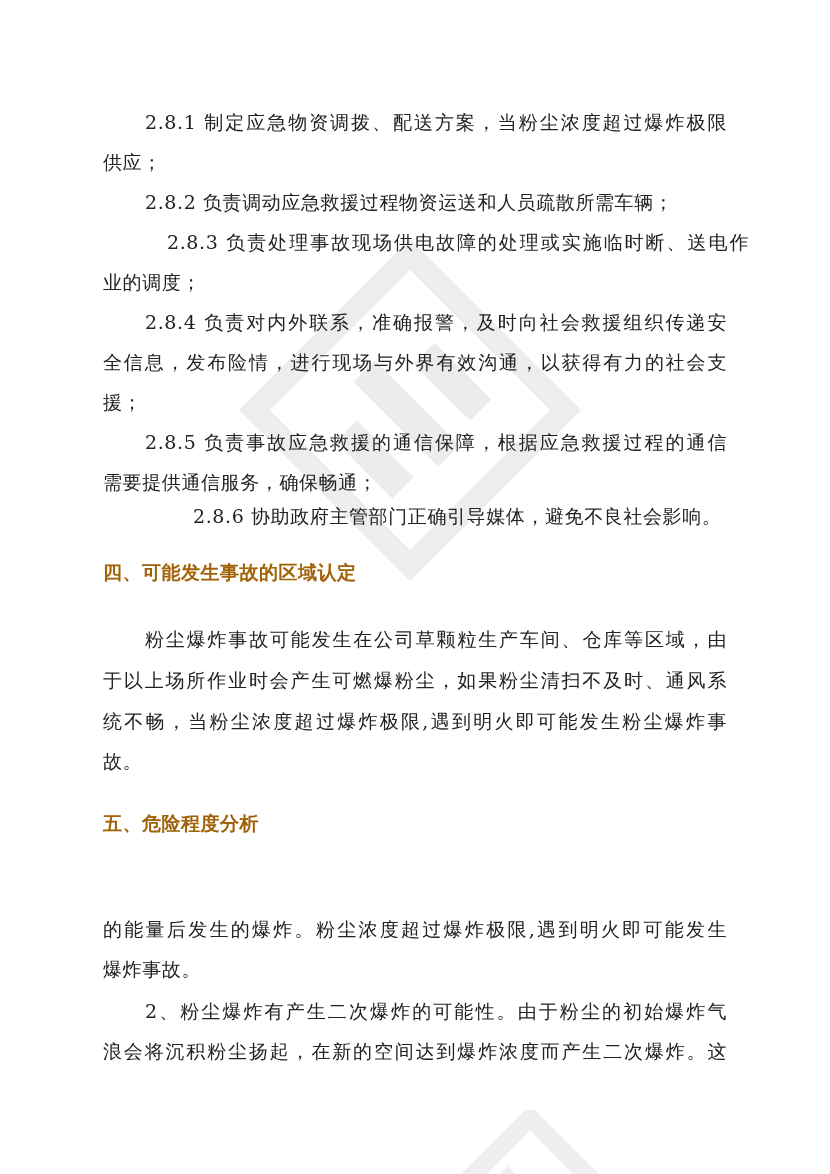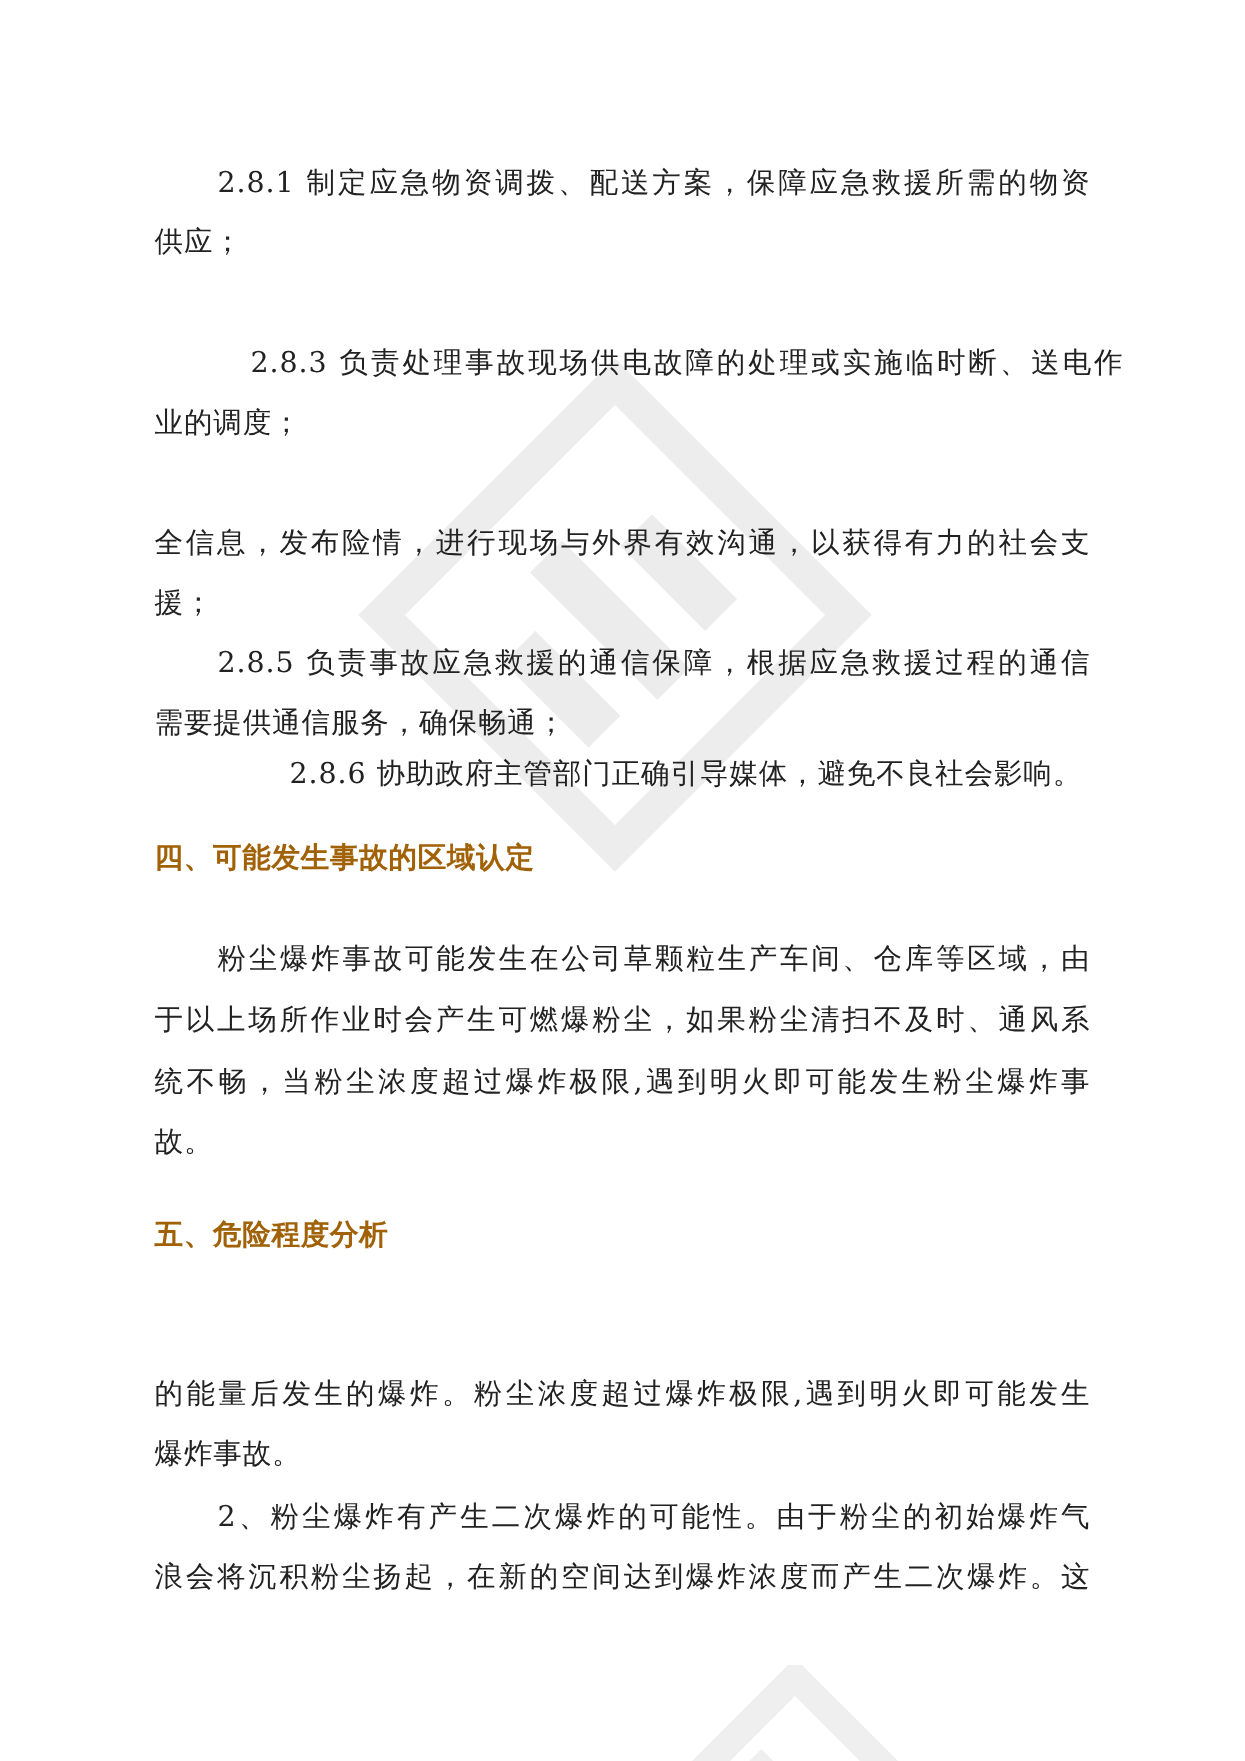--- a/index.html
+++ b/index.html
@@ -27,24 +27,26 @@
       <rect x="105" y="150" width="30" height="80"></rect>
       <rect x="160" y="120" width="30" height="120"></rect>
       <rect x="215" y="150" width="30" height="80"></rect>
     </g>
   </svg>
   <svg class="watermark" style="left:400px;top:1110px;" width="260" height="120" viewBox="0 0 260 120">
     <polygon points="130,8 250,128 10,128" fill="none" stroke="#efefef" stroke-width="18"></polygon>
     <rect x="110" y="55" width="22" height="60" fill="#efefef" transform="rotate(-45 121 85)"></rect>
   </svg>
 
-  <div class="line indent just" style="top:110px;">2.8.1 制定应急物资调拨、配送方案，保障应急救援所需的物资</div>
-  <div class="line" style="top:150px;font-family:Liberation Serif, serif;">供应；</div>
+  <div class="line indent just" style="top:110px;">2.8.1 制定应急物资调拨、配送方案，当粉尘浓度超过爆炸极限</div>
+  <div class="line" style="top:150px;">供应；</div>
+  <div class="line indent" style="top:190px;">2.8.2 负责调动应急救援过程物资运送和人员疏散所需车辆；</div>
   <div class="line indent just" style="top:230px;margin-left:22px;">2.8.3 负责处理事故现场供电故障的处理或实施临时断、送电作</div>
   <div class="line" style="top:270px;">业的调度；</div>
+  <div class="line indent just" style="top:310px;">2.8.4 负责对内外联系，准确报警，及时向社会救援组织传递安</div>
   <div class="line just" style="top:350px;">全信息，发布险情，进行现场与外界有效沟通，以获得有力的社会支</div>
   <div class="line" style="top:390px;">援；</div>
   <div class="line indent just" style="top:430px;">2.8.5 负责事故应急救援的通信保障，根据应急救援过程的通信</div>
   <div class="line" style="top:470px;">需要提供通信服务，确保畅通；</div>
   <div class="line indent" style="top:504px;margin-left:48px;">2.8.6 协助政府主管部门正确引导媒体，避免不良社会影响。</div>
 
   <div class="heading" style="top:560px;">四、可能发生事故的区域认定</div>
   <div class="line indent just" style="top:627px;">粉尘爆炸事故可能发生在公司草颗粒生产车间、仓库等区域，由</div>
   <div class="line just" style="top:668px;">于以上场所作业时会产生可燃爆粉尘，如果粉尘清扫不及时、通风系</div>
   <div class="line just" style="top:709px;">统不畅，当粉尘浓度超过爆炸极限,遇到明火即可能发生粉尘爆炸事</div>

